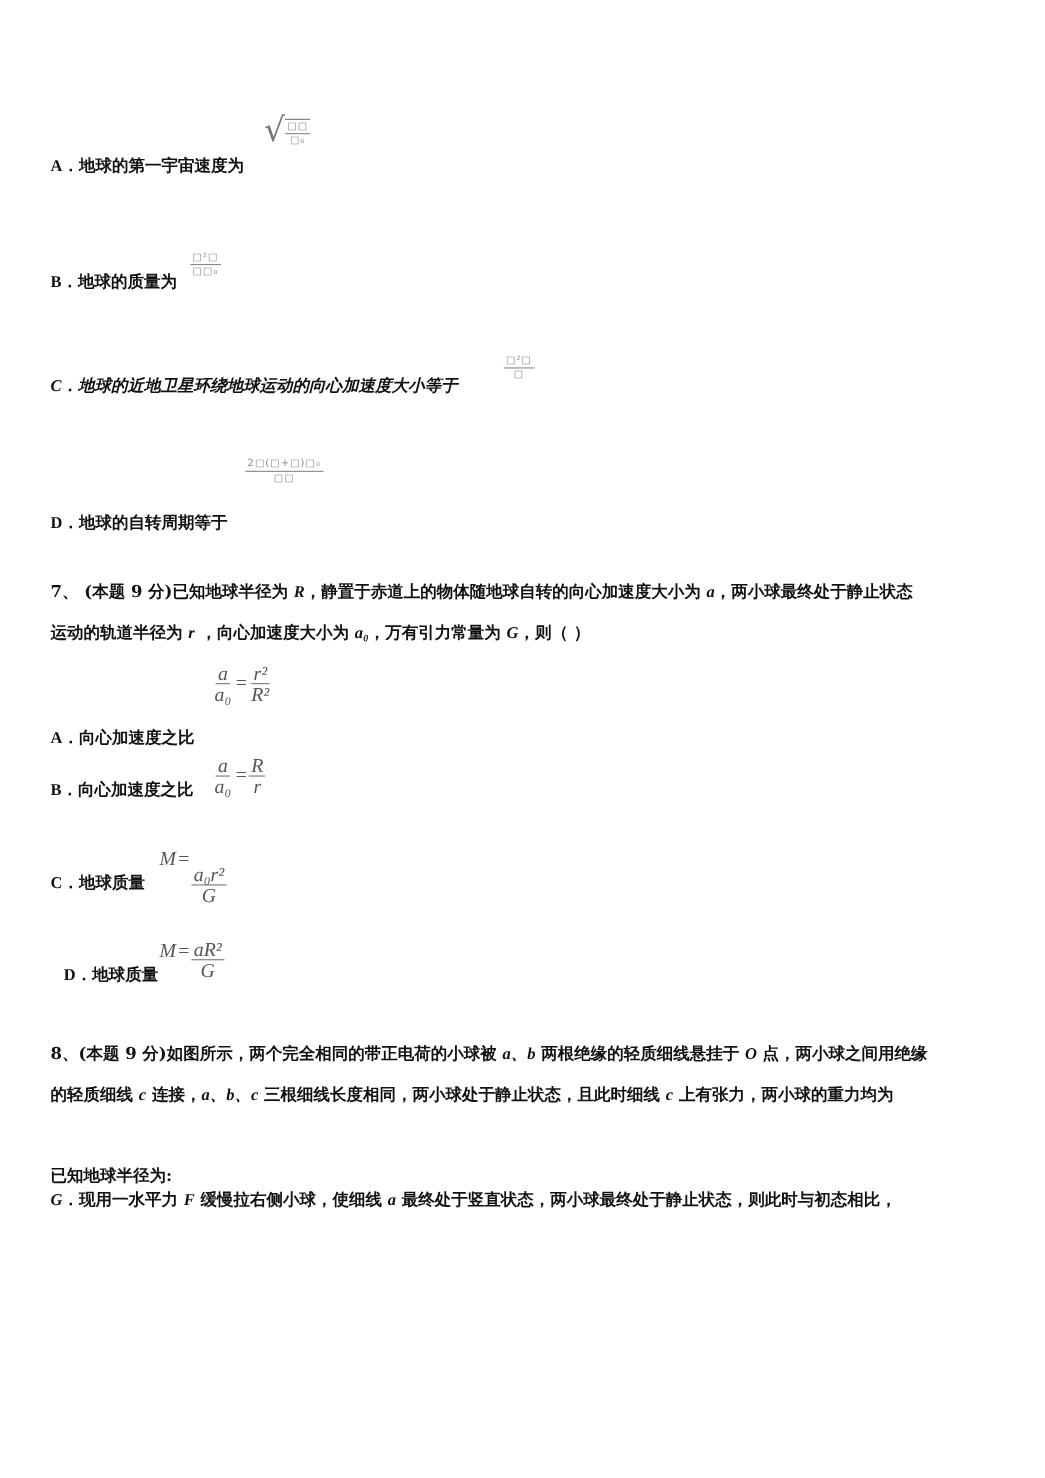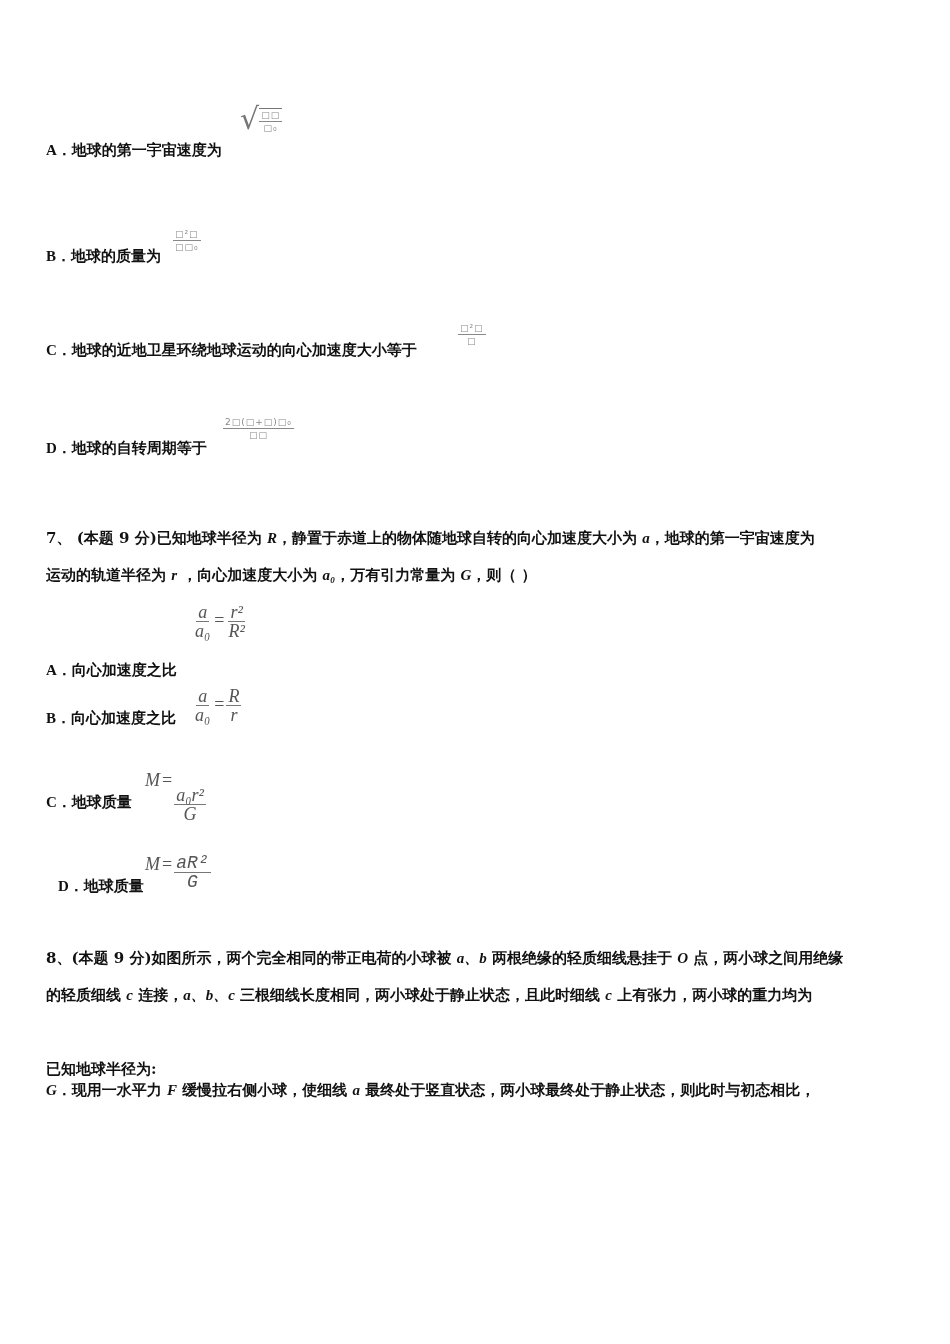--- a/index.html
+++ b/index.html
@@ -41,42 +41,42 @@
 <div class="abs line" style="left:46px; top:246px;">
   <span class="opt-letter">B．</span><span>地球的质量为</span>
 </div>
 <div class="abs" style="left:173px; top:228px;">
   <span class="frac ph">
       <span class="num">□²□</span>
       <span class="den">□□₀</span>
     </span>
 </div>
 
-<div class="abs line" style="left:46px; top:340px;">
+<div class="abs line" style="left:46px; top:340px;font-style:italic;">
   <span class="opt-letter">C．</span><span>地球的近地卫星环绕地球运动的向心加速度大小等于</span>
 </div>
 <div class="abs" style="left:458px; top:322px;">
   <span class="frac ph">
       <span class="num">□²□</span>
       <span class="den">□</span>
     </span>
 </div>
 
-<div class="abs line" style="left:46px; top:438px;">
+<div class="abs line" style="left:46px; top:465px;">
   <span class="opt-letter">D．</span><span>地球的自转周期等于</span>
 </div>
 <div class="abs" style="left:223px; top:416px;">
   <span class="frac ph">
       <span class="num">2□(□+□)□₀</span>
       <span class="den">□□</span>
     </span>
 </div>
 
 <div class="abs line" style="left:46px; top:528px;">
-  <span>7、</span> <span>(本题 9 分)</span><span>已知地球半径为 </span><span class="it">R</span><span>，静置于赤道上的物体随地球自转的向心加速度大小为 </span><span class="it">a</span><span>，地球的第一宇宙速度为</span>
+  <span>7、</span> <span>(本题 9 分)</span><span>已知地球半径为 </span><span class="it">R</span><span>，静置于赤道上的物体随地球自转的向心加速度大小为 </span><span class="it">a</span><span>，两小球最终处于静止状态</span>
 </div>
 <div class="abs line" style="left:46px; top:565px;">
   <span>运动的轨道半径为 </span><span class="it">r</span><span> ，向心加速度大小为 </span><span class="it">a₀</span><span>，万有引力常量为 </span><span class="it">G</span><span>，则（     ）</span>
 </div>
 
 <div class="abs line" style="left:46px; top:624px;margin-top:36px;">
   <span class="opt-letter">A．</span><span>向心加速度之比</span>
 </div>
 <div class="abs math m18" style="left:193px; top:603px;">
   <span class="frac">
@@ -108,21 +108,21 @@
   <span style="vertical-align:top;">M</span><span class="eq" style="vertical-align:top;">=</span><span class="frac" style="vertical-align:top;margin-top:16px;">
       <span class="num">a₀r²</span>
       <span class="den">G</span>
     </span>
 </div>
 
 <div class="abs line" style="left:46px; top:876px;margin-left:12px;">
   <span class="opt-letter">D．</span><span>地球质量</span>
 </div>
 <div class="abs math m18" style="left:145px; top:854px;">
-  <span style="vertical-align:top;">M</span><span class="eq" style="vertical-align:top;">=</span><span class="frac" style="vertical-align:top;font-family:Liberation Mono, monospace;">
+  <span style="vertical-align:top;">M</span><span class="eq" style="vertical-align:top;">=</span><span class="frac" style="vertical-align:top;">
       <span class="num">aR²</span>
       <span class="den">G</span>
     </span>
 </div>
 
 <div class="abs line" style="left:46px; top:948px;">
   <span>8、</span><span>(本题 9 分)</span><span>如图所示，两个完全相同的带正电荷的小球被 </span><span class="it">a、b</span><span> 两根绝缘的轻质细线悬挂于 </span><span class="it">O</span><span> 点，两小球之间用绝缘</span>
 </div>
 <div class="abs line" style="left:46px; top:985px;">
   <span>的轻质细线 </span><span class="it">c</span><span> 连接，</span><span class="it">a、b、c</span><span> 三根细线长度相同，两小球处于静止状态，且此时细线 </span><span class="it">c</span><span> 上有张力，两小球的重力均为</span>

